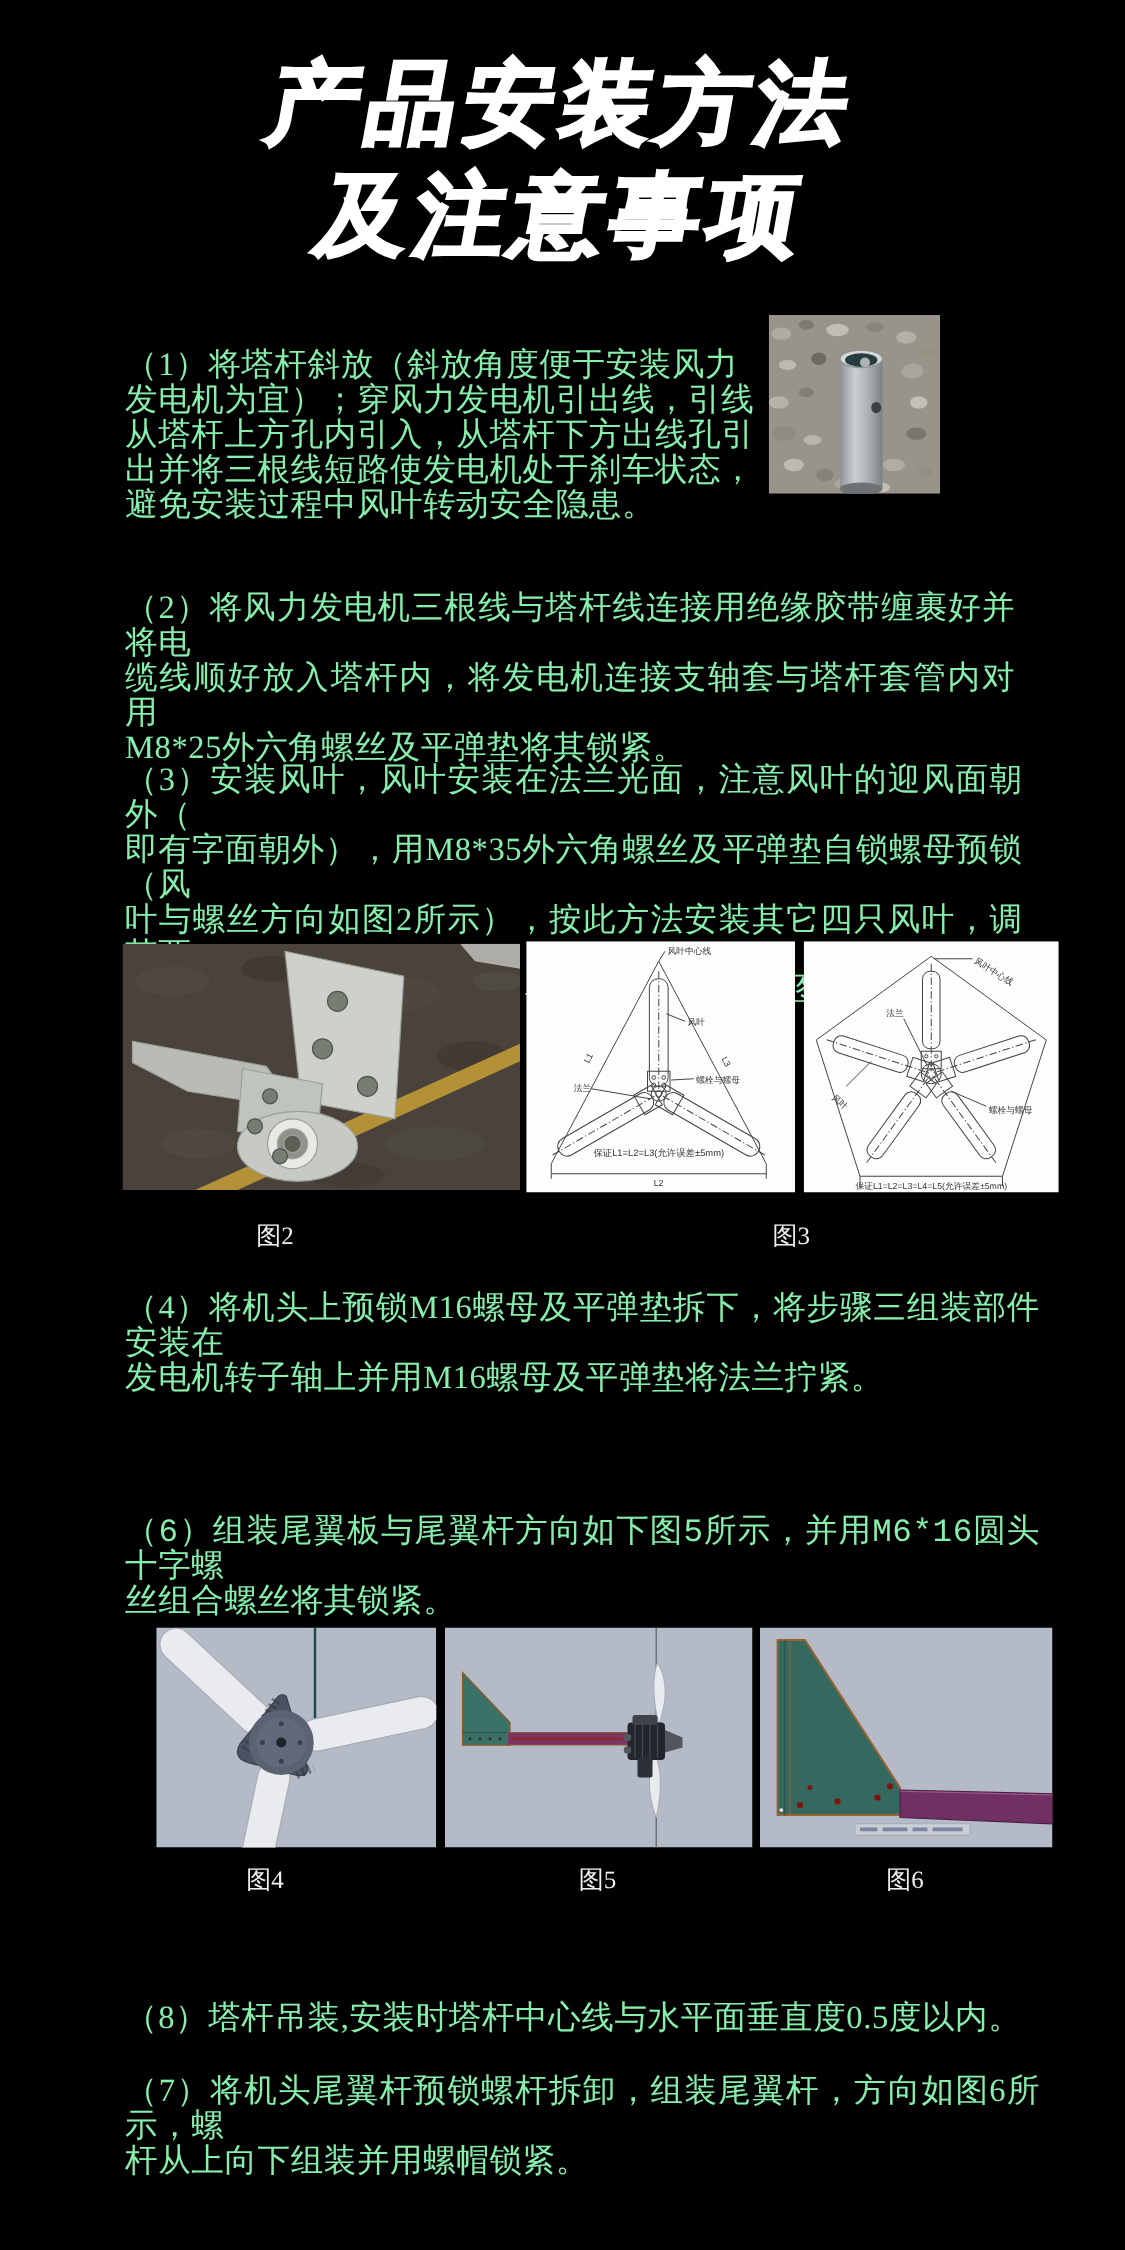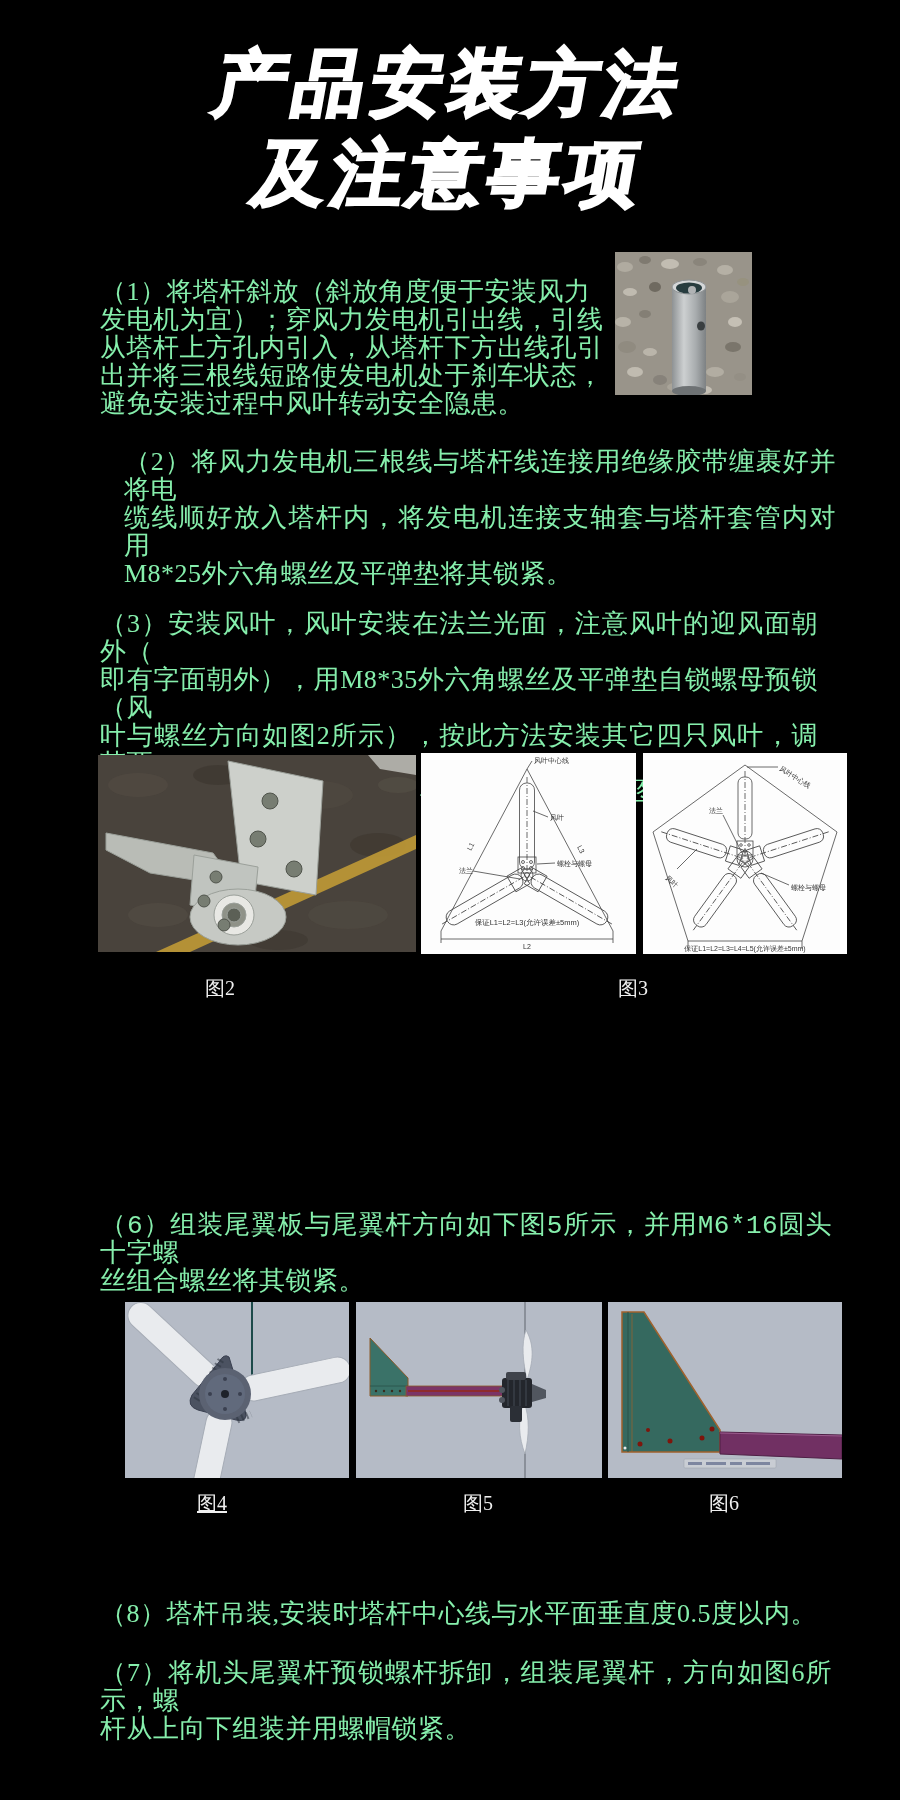--- a/index.html
+++ b/index.html
@@ -68,21 +68,21 @@
     <g>
       <rect x="57" y="35" width="34" height="104" fill="url(#poleGrad)"></rect>
       <ellipse cx="74" cy="139" rx="17" ry="5" fill="#6e7274"></ellipse>
       <ellipse cx="74" cy="35" rx="17" ry="7" fill="#d5d7d8" stroke="#8e9294" stroke-width="1"></ellipse>
       <ellipse cx="74" cy="36" rx="13" ry="5.5" fill="#273c3f"></ellipse>
       <circle cx="77" cy="38" r="4" fill="#b0b3b5"></circle>
       <ellipse cx="86" cy="74" rx="4" ry="4.5" fill="#3a3f41"></ellipse>
     </g>
   </svg>
 
-  <div class="step" style="left:100px;top:448px;width:712px;margin-left:24px;">（2）将风力发电机三根线与塔杆线连接用绝缘胶带缠裹好并将电
+  <div class="step" style="left:100px;top:472px;width:712px;">（2）将风力发电机三根线与塔杆线连接用绝缘胶带缠裹好并将电
 缆线顺好放入塔杆内，将发电机连接支轴套与塔杆套管内对用
 M8*25外六角螺丝及平弹垫将其锁紧。</div>
   <div class="step" style="left:100px;top:610px;width:718px;">（3）安装风叶，风叶安装在法兰光面，注意风叶的迎风面朝外（
 即有字面朝外），用M8*35外六角螺丝及平弹垫自锁螺母预锁（风
 叶与螺丝方向如图2所示），按此方法安装其它四只风叶，调节两
 叶尖距离误差在5mm以内，再将螺栓拧紧（如图3所示）。</div>
 
   <svg class="photo" style="left:98px;top:755px;" width="318" height="197" viewBox="0 0 318 197">
     <rect width="318" height="197" fill="#49433c"></rect>
     <g opacity="0.8">
@@ -208,20 +208,22 @@
       <text x="66" y="60">法兰</text>
       <text x="22" y="126" transform="rotate(40 22 126)">风叶</text>
       <text x="148" y="137">螺栓与螺母</text>
       <text x="102" y="198" text-anchor="middle" font-size="7">保证L1=L2=L3=L4=L5(允许误差±5mm)</text>
     </g>
   </svg>
 
   <div class="figcap" style="left:165px;top:975px;">图2</div>
   <div class="figcap" style="left:578px;top:975px;">图3</div>
 
+  <div class="step" style="left:100px;top:1032px;width:732px;">（4）将机头上预锁M16螺母及平弹垫拆下，将步骤三组装部件安装在
+发电机转子轴上并用M16螺母及平弹垫将法兰拧紧。</div>
   <div class="step" style="left:100px;top:1212px;width:732px;font-family:Liberation Mono, monospace;">（6）组装尾翼板与尾翼杆方向如下图5所示，并用M6*16圆头十字螺
 丝组合螺丝将其锁紧。</div>
 
   <svg class="panel" style="left:125px;top:1302px;" width="224" height="176" viewBox="0 0 224 176">
     <rect width="224" height="176" fill="#b5bbc6"></rect>
     <line x1="127" y1="0" x2="127" y2="95" stroke="#1d4a4a" stroke-width="2"></line>
     <g fill="#e9ebee" stroke="#a6acb6" stroke-width="1">
       <g transform="rotate(-12 100 92)">
           <rect x="116" y="79" width="112" height="26" rx="13"></rect>
         </g>
@@ -292,21 +294,21 @@
     <line x1="112" y1="131" x2="234" y2="134" stroke="#9a5a8c" stroke-width="1"></line>
     <g>
       <rect x="76" y="157" width="92" height="9" rx="1" fill="#c9cdd4" stroke="#9aa0aa" stroke-width="0.5"></rect>
       <rect x="80" y="160" width="14" height="3" fill="#7d86a0"></rect>
         <rect x="98" y="160" width="20" height="3" fill="#7d86a0"></rect>
       <rect x="122" y="160" width="12" height="3" fill="#7d86a0"></rect>
         <rect x="138" y="160" width="24" height="3" fill="#7d86a0"></rect>
     </g>
   </svg>
 
-  <div class="figcap" style="left:157px;top:1490px;text-decoration:underline;">图4</div>
+  <div class="figcap" style="left:157px;top:1490px;">图4</div>
   <div class="figcap" style="left:423px;top:1490px;">图5</div>
   <div class="figcap" style="left:669px;top:1490px;text-align:center;">图6</div>
 
   <div class="step" style="left:100px;top:1615px;width:732px;margin-top:44px;">（7）将机头尾翼杆预锁螺杆拆卸，组装尾翼杆，方向如图6所示，螺
 杆从上向下组装并用螺帽锁紧。</div>
   <div class="step" style="left:100px;top:1600px;width:732px;">（8）塔杆吊装,安装时塔杆中心线与水平面垂直度0.5度以内。</div>
 
 </div>
 
 </body></html>

